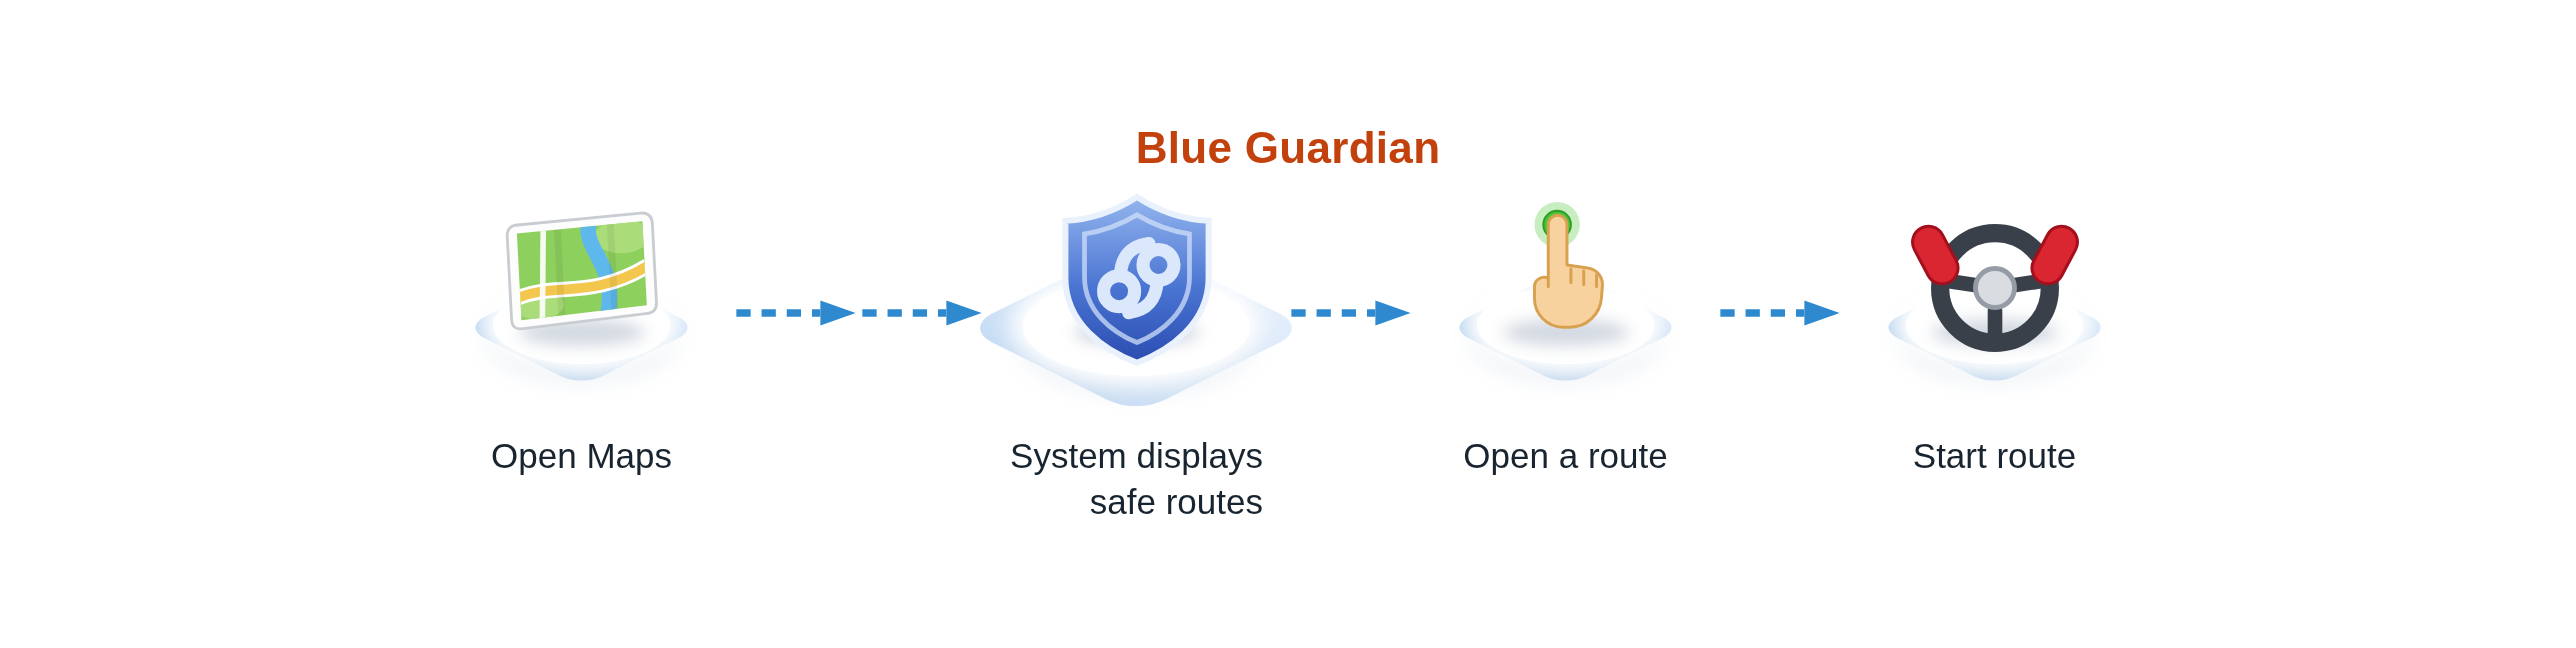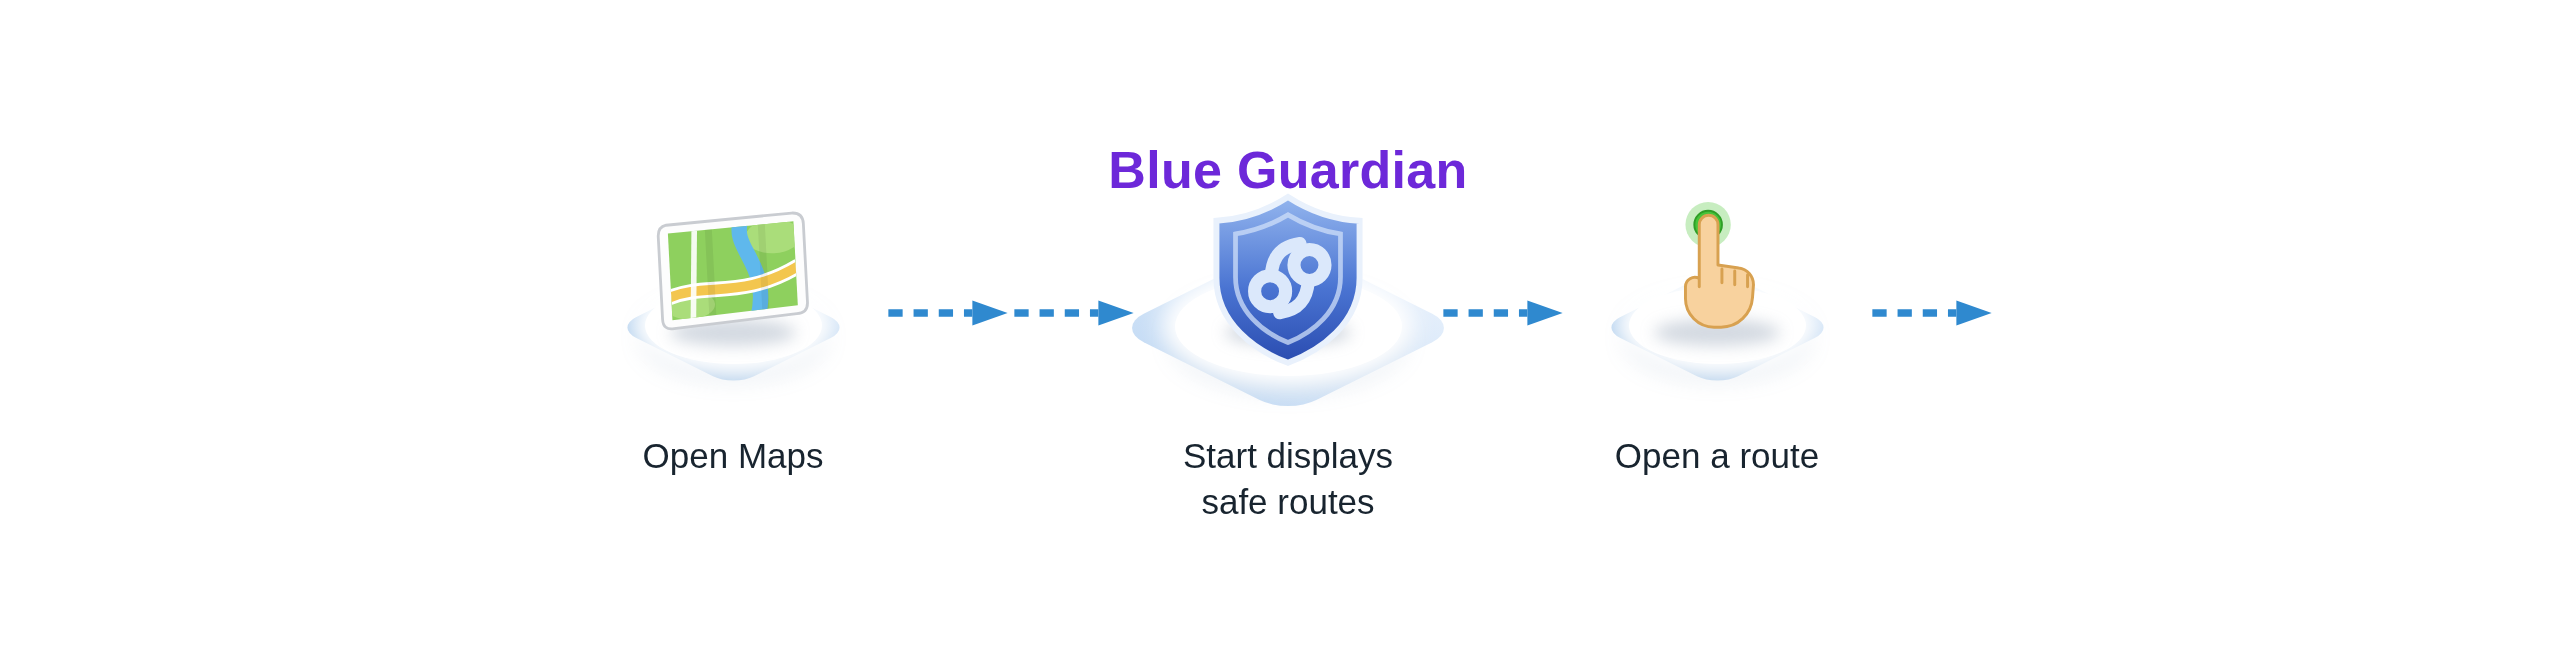--- a/index.html
+++ b/index.html
@@ -3,22 +3,22 @@
 <meta charset="utf-8">
 <style>
   html,body { margin:0; padding:0; background:#ffffff; }
   body {
     width:2576px; height:648px; position:relative; overflow:hidden;
     font-family:"Liberation Sans", sans-serif;
   }
   .canvas { position:absolute; inset:0; background:#ffffff; }
 
   .title {
-    position:absolute; left:50%; top:140px; transform:translateX(-50%);
-    font-size:52px; font-weight:800; color:#6d28d9; letter-spacing:0.3px;
+    position:absolute; left:50%; top:123px; transform:translateX(-50%);
+    font-size:44px; font-weight:800; color:#c2410c; letter-spacing:0.3px;
     white-space:nowrap;
   }
 
   .row {
     position:absolute; left:0; top:0; width:100%; height:100%;
     display:flex; justify-content:center; align-items:flex-start;
     padding-top:193px; box-sizing:border-box;
   }
 
   .step { width:303px; display:flex; flex-direction:column; align-items:center; flex:0 0 auto; }
@@ -52,21 +52,21 @@
 
   .icon { position:absolute; left:50%; transform:translateX(-50%); z-index:3; }
   .icon.map    { top:11.8px;  width:168px; }
   .icon.pin    { top:5px;   height:145px; }
   .icon.shield { top:-1.7px;  width:167px; }
   .icon.tap    { top:6.7px;   height:138px; }
   .icon.wheel  { top:17px;  width:195px; }
 
   .label {
     margin-top:5px; font-size:35px; line-height:1.32; color:#18242f;
-    text-align:center; white-space:pre-line;
+    text-align:right; white-space:pre-line;
   }
 
   .arrow { width:126px; height:34px; margin-top:103px; flex:0 0 auto; }
 </style>
 </head>
 <body>
 
 <div class="canvas">
 
   <div class="title">Blue Guardian</div>
@@ -130,21 +130,21 @@
           <path d="M70,5 C90,18 112,24 130,25 l0,48 c0,38 -33,61 -60,71 C43,134 10,111 10,73 l0,-48 C28,24 50,18 70,5 Z" fill="url(#shg)" stroke="#e9f1fc" stroke-width="5"></path>
           <path d="M70,20 C85,29 101,34 114,36 l0,36 c0,29 -24,47 -44,55 C50,119 26,101 26,72 l0,-36 C39,34 55,29 70,20 Z" fill="none" stroke="#cfdff8" stroke-width="4" opacity="0.75"></path>
           <g fill="none" stroke="#dbe8fb" stroke-width="11" stroke-linecap="round">
             <circle cx="55" cy="84" r="13"></circle>
             <path d="M56,71 C57,53 66,46 80,44"></path>
             <circle cx="88" cy="62" r="13"></circle>
             <path d="M87,75 C86,93 77,100 63,102"></path>
           </g>
         </svg>
       </div>
-      <div class="label">Start displays
+      <div class="label">System displays
 safe routes</div>
     </div>
 
     <svg class="arrow" viewBox="0 0 150 40">
       <line x1="4" y1="20" x2="104" y2="20" stroke="#2f89cf" stroke-width="9" stroke-dasharray="17 13"></line>
       <polygon points="104,5 146,20 104,35" fill="#2f89cf"></polygon>
     </svg>
 
     <div class="step">
       <div class="platform">
@@ -159,16 +159,33 @@
         </svg>
       </div>
       <div class="label">Open a route</div>
     </div>
 
     <svg class="arrow" viewBox="0 0 150 40">
       <line x1="4" y1="20" x2="104" y2="20" stroke="#2f89cf" stroke-width="9" stroke-dasharray="17 13"></line>
       <polygon points="104,5 146,20 104,35" fill="#2f89cf"></polygon>
     </svg>
 
+    <div class="step">
+      <div class="platform">
+        <div class="diamond"></div>
+        <div class="glow"></div>
+        <div class="icon-shadow"></div>
+        <svg class="icon wheel" viewBox="0 0 160 122">
+          <circle cx="80" cy="64" r="45" fill="none" stroke="#394049" stroke-width="15"></circle>
+          <path d="M40,58 L66,62 M120,58 L94,62 M80,82 L80,106" stroke="#394049" stroke-width="12" stroke-linecap="round"></path>
+          <circle cx="80" cy="64" r="16" fill="#d9dde2" stroke="#959ca5" stroke-width="4"></circle>
+          <g fill="#da2630" stroke="#a40f1d" stroke-width="2.5">
+            <rect x="18" y="12" width="26" height="50" rx="13" transform="rotate(-28 31 37)"></rect>
+            <rect x="116" y="12" width="26" height="50" rx="13" transform="rotate(28 129 37)"></rect>
+          </g>
+        </svg>
+      </div>
+      <div class="label">Start route</div>
+    </div>
 
   </div>
 </div>
 
 
 </body></html>

